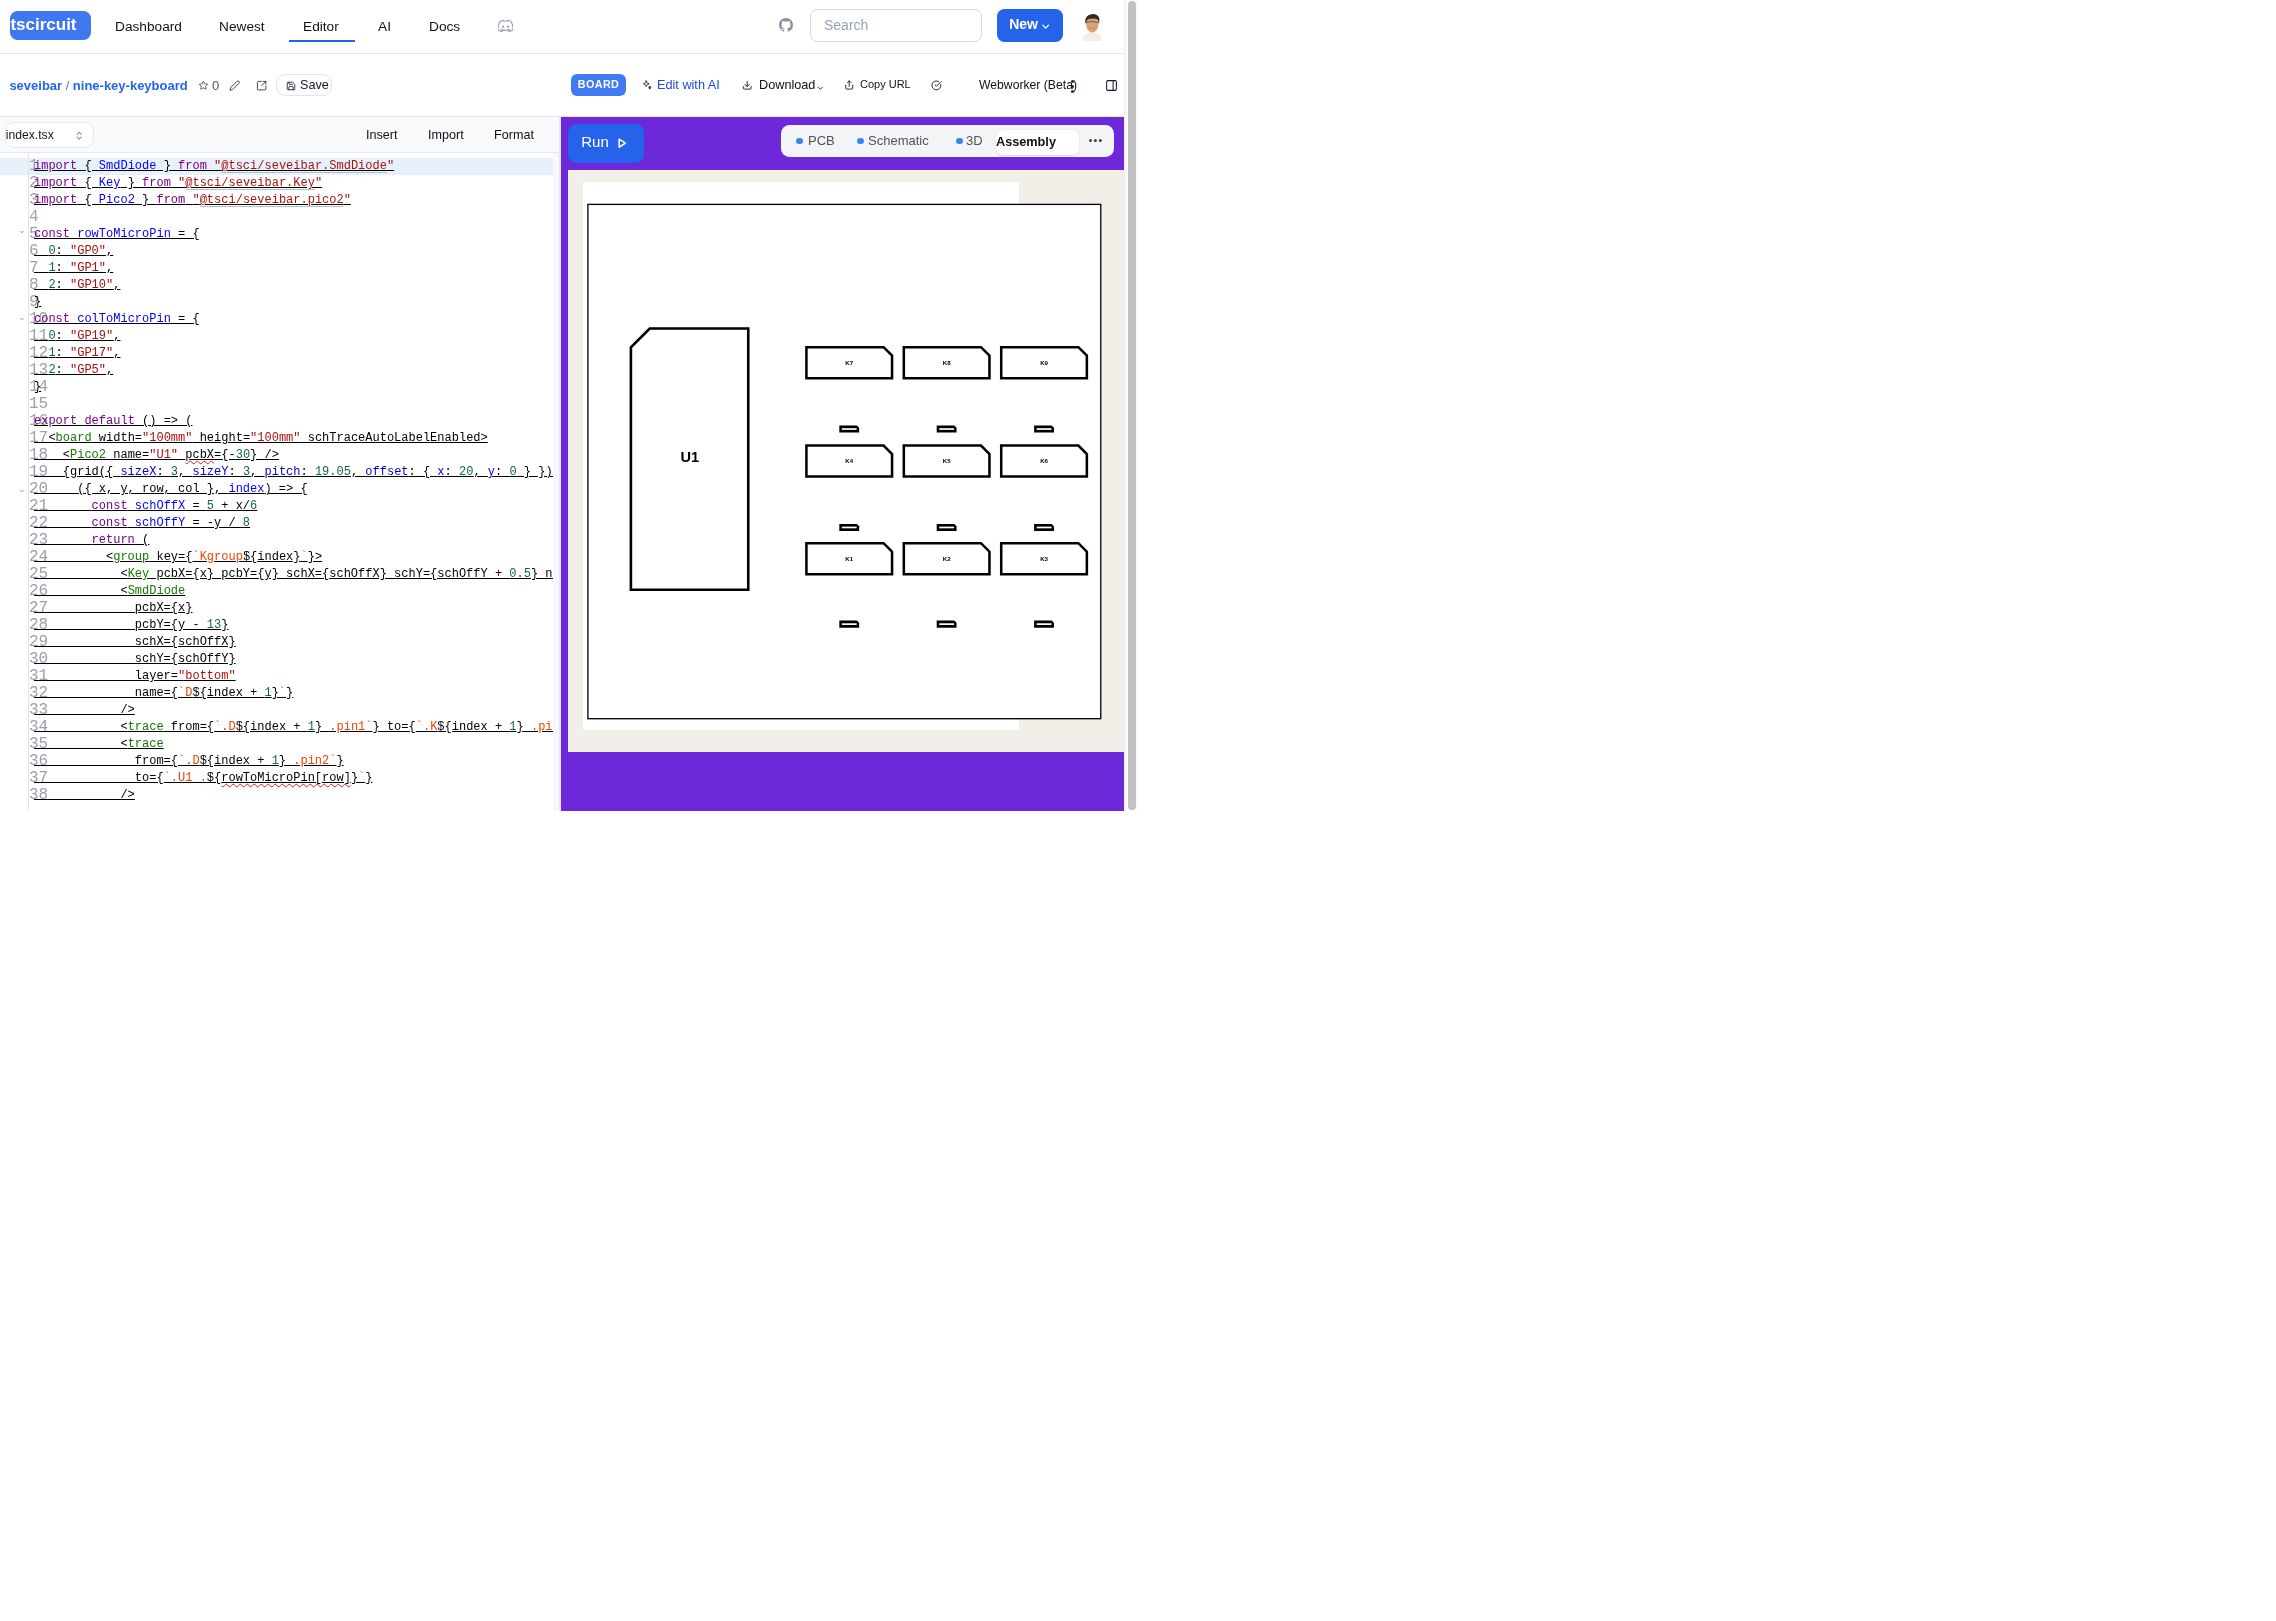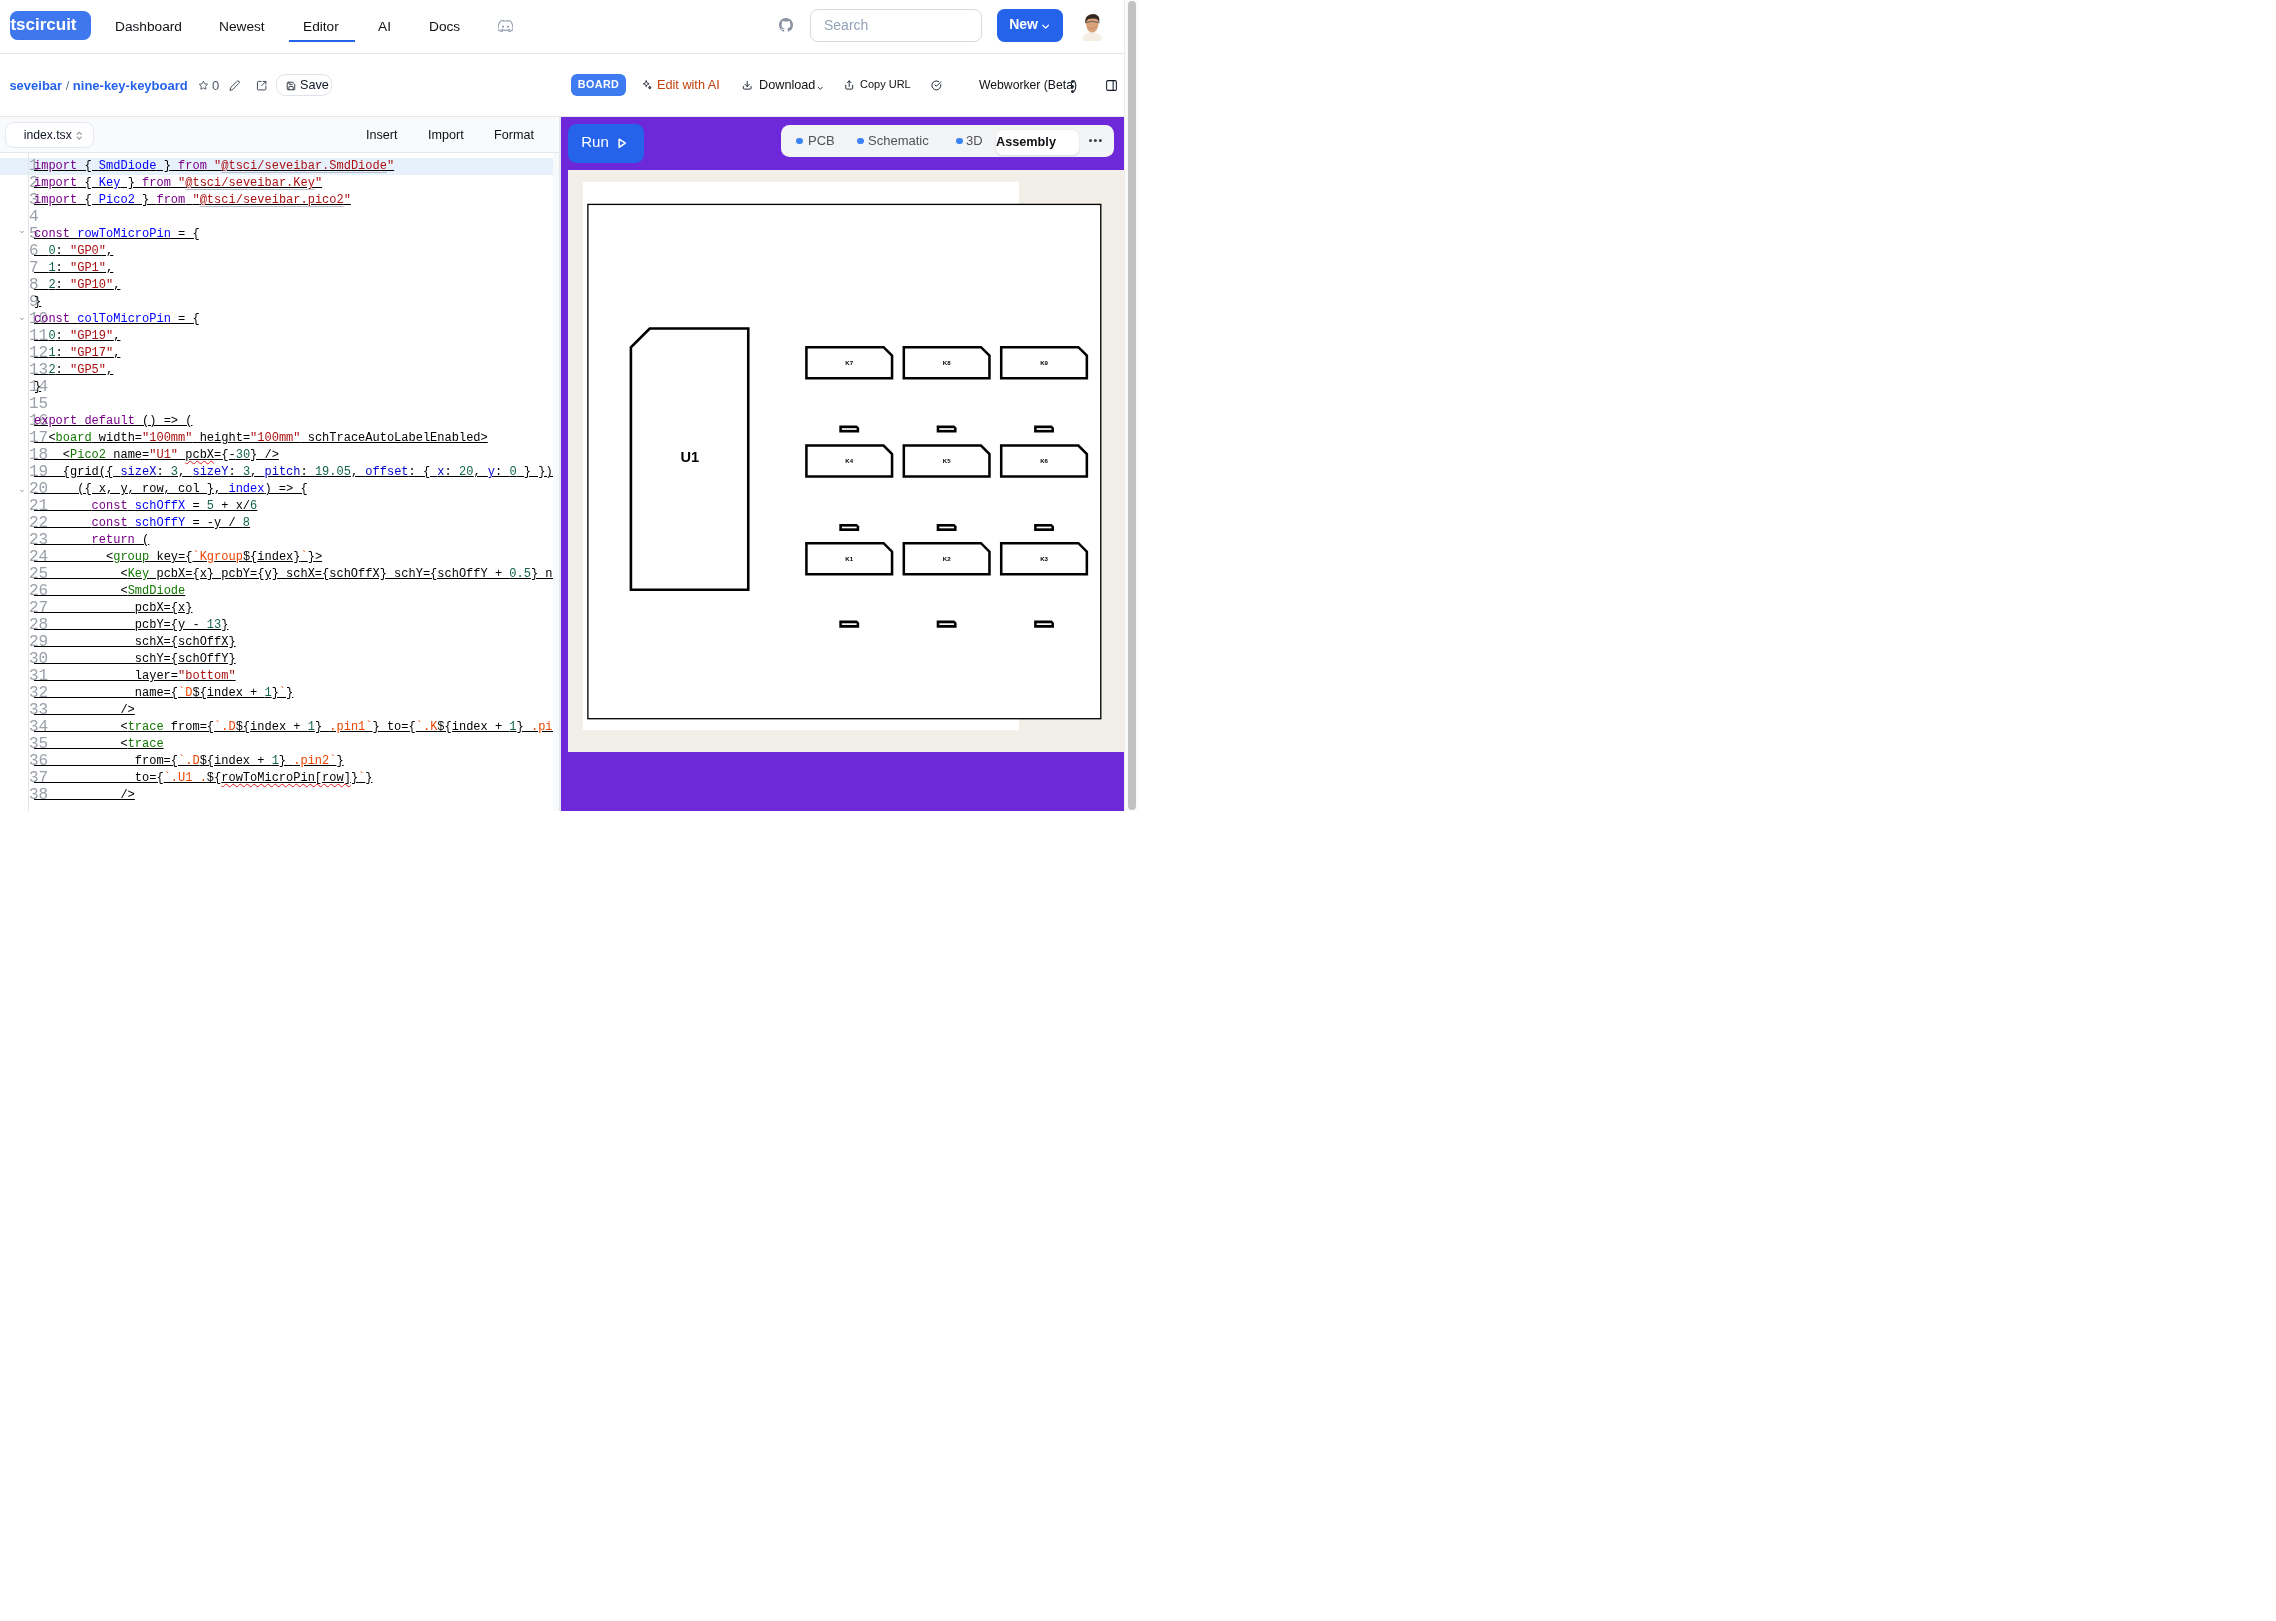--- a/index.html
+++ b/index.html
@@ -18,21 +18,21 @@
 
 
 #crumb { position:absolute; left:0; top:54px; width:1138px; height:63px; background:#fff;
   border-bottom:0.9px solid #e5e7eb; }
 
 
 #edpanel { position:absolute; left:0; top:117px; width:559px; height:694px; background:#fff; overflow:hidden; }
 #edtoolbar { position:absolute; left:0; top:0; width:559px; height:36px; background:#f8fafc;
   border-bottom:0.9px solid #e5e7eb; }
 #filepill { position:absolute; left:4.7px; top:5.2px; width:89px; height:25.4px; background:#fff;
-  border:0.9px solid #e2e8f0; border-radius:8.5px; font-size:12.2px; color:#111827; line-height:24.5px; padding-left:18px; }
+  border:0.9px solid #e2e8f0; border-radius:8.5px; font-size:12.2px; color:#111827; line-height:24.5px; padding-left:0; }
 .edmenu { position:absolute; top:0; height:36px; line-height:36px; font-size:12.6px; font-weight:500; color:#0f1115; }
 #lines { position:absolute; left:34px; top:41px; font-family:"Liberation Mono", monospace;
   font-size:12px; line-height:17px; white-space:pre; color:#000;text-decoration:underline; }
 #gutterline { position:absolute; left:28px; top:36px; width:0.9px; height:658px; background:#e4e4e7; }
 #activeline { position:absolute; left:0; top:41px; width:553px; height:17px; background:#e7f1fb; }
 #coderight { position:absolute; left:553px; top:36px; width:6.6px; height:658px; background:#f8f9fb; z-index:5; }
 #gutter { position:absolute; left:0; top:41px; width:15px; text-align:right; color:#9aa0aa;
   font-family:"Liberation Mono", monospace; font-size:16px; line-height:17px;padding-left:29px; }
 .kw { color:#770088; }
 .tag { color:#117700; }
@@ -119,21 +119,21 @@
         <path d="M17 21v-7a1 1 0 0 0-1-1H8a1 1 0 0 0-1 1v7"></path>
         <path d="M7 3v4a1 1 0 0 0 1 1h7"></path>
       </svg>
     <span style="position:absolute;left:23px;top:3.4px;font-size:12.7px;font-weight:500;color:#111827;">Save</span>
   </div>
   <div class="abs" style="left:571px;top:20px;width:55px;height:21.7px;background:#3e7bf0;border-radius:6.1px;color:#fff;font-size:10.8px;font-weight:bold;text-align:center;line-height:21.7px;letter-spacing:0.4px;">BOARD</div>
   <svg class="abs" style="left:642px;top:26px;" width="10.4" height="10.4" viewBox="0 0 24 24" fill="none" stroke="#111827" stroke-width="2" stroke-linecap="round" stroke-linejoin="round">
       <path d="M9.9 2.1 11.4 6a2 2 0 0 0 1.2 1.2l3.9 1.5-3.9 1.5a2 2 0 0 0-1.2 1.2l-1.5 3.9-1.5-3.9a2 2 0 0 0-1.2-1.2L3.3 8.7l3.9-1.5a2 2 0 0 0 1.2-1.2z"></path>
       <path d="M18 14.5l.9 2.3 2.3.9-2.3.9-.9 2.3-.9-2.3-2.3-.9 2.3-.9z"></path>
     </svg>
-  <div class="abs" style="left:657px;top:23.5px;font-size:12.7px;font-weight:500;color:#c2410c;">Edit with AI</div>
+  <div class="abs" style="left:657px;top:23.5px;font-size:12.7px;font-weight:500;color:#1d4ed8;">Edit with AI</div>
   <svg class="abs" style="left:742px;top:26px;" width="10.4" height="10.4" viewBox="0 0 24 24" fill="none" stroke="#111827" stroke-width="2.1" stroke-linecap="round" stroke-linejoin="round">
       <path d="M12 3v12"></path>
       <path d="m7 10 5 5 5-5"></path>
       <path d="M21 15v4a2 2 0 0 1-2 2H5a2 2 0 0 1-2-2v-4"></path>
     </svg>
   <div class="abs" style="left:759px;top:23.5px;font-size:12.7px;font-weight:500;color:#0f1115;">Download</div>
   <svg class="abs" style="left:816px;top:30px;" width="8.5" height="8.5" viewBox="0 0 24 24" fill="none" stroke="#111827" stroke-width="2.4" stroke-linecap="round" stroke-linejoin="round">
       <path d="M6 9l6 6 6-6"></path>
     </svg>
   <svg class="abs" style="left:844px;top:26px;" width="10.4" height="10.4" viewBox="0 0 24 24" fill="none" stroke="#111827" stroke-width="2.1" stroke-linecap="round" stroke-linejoin="round">

